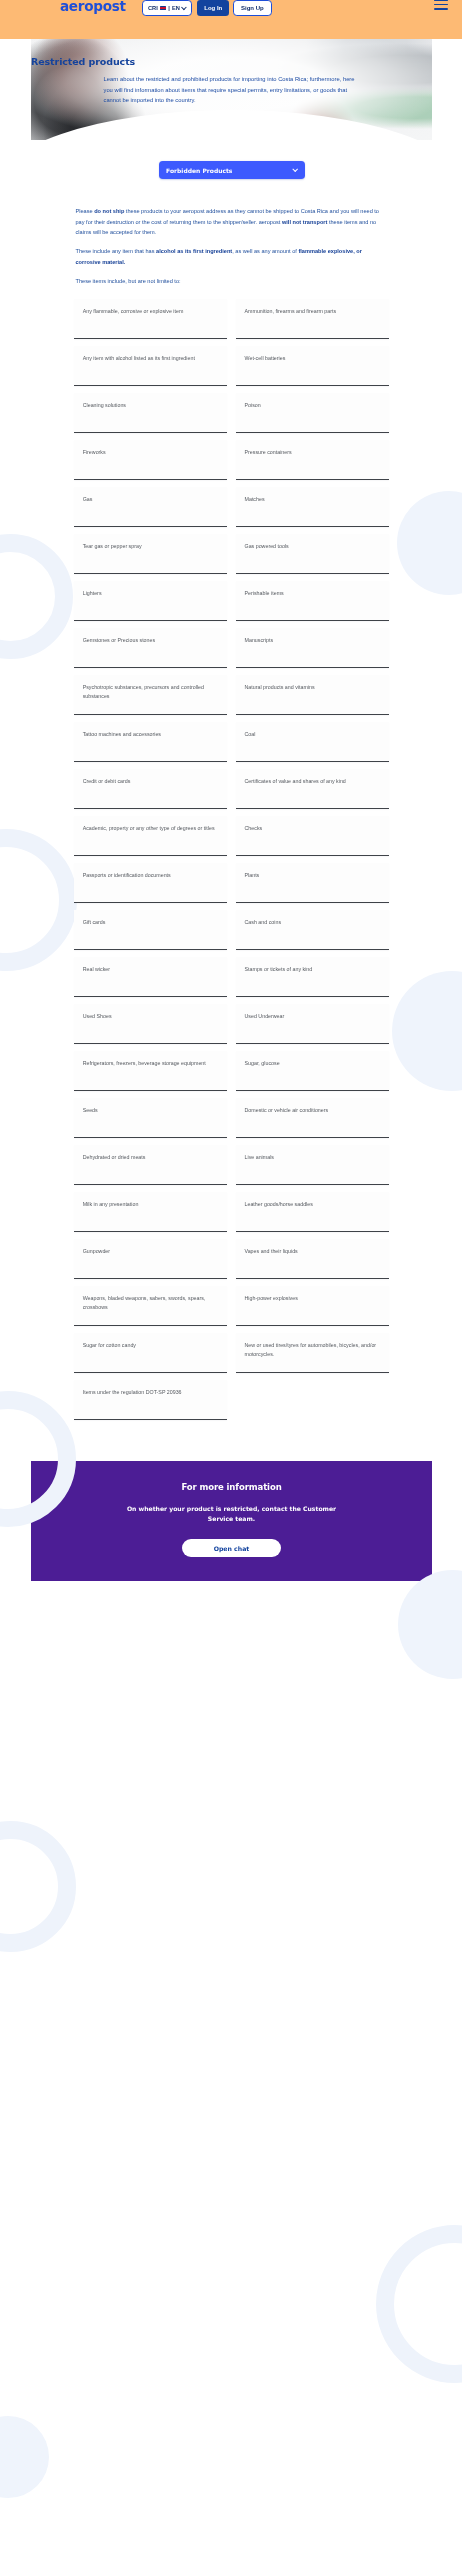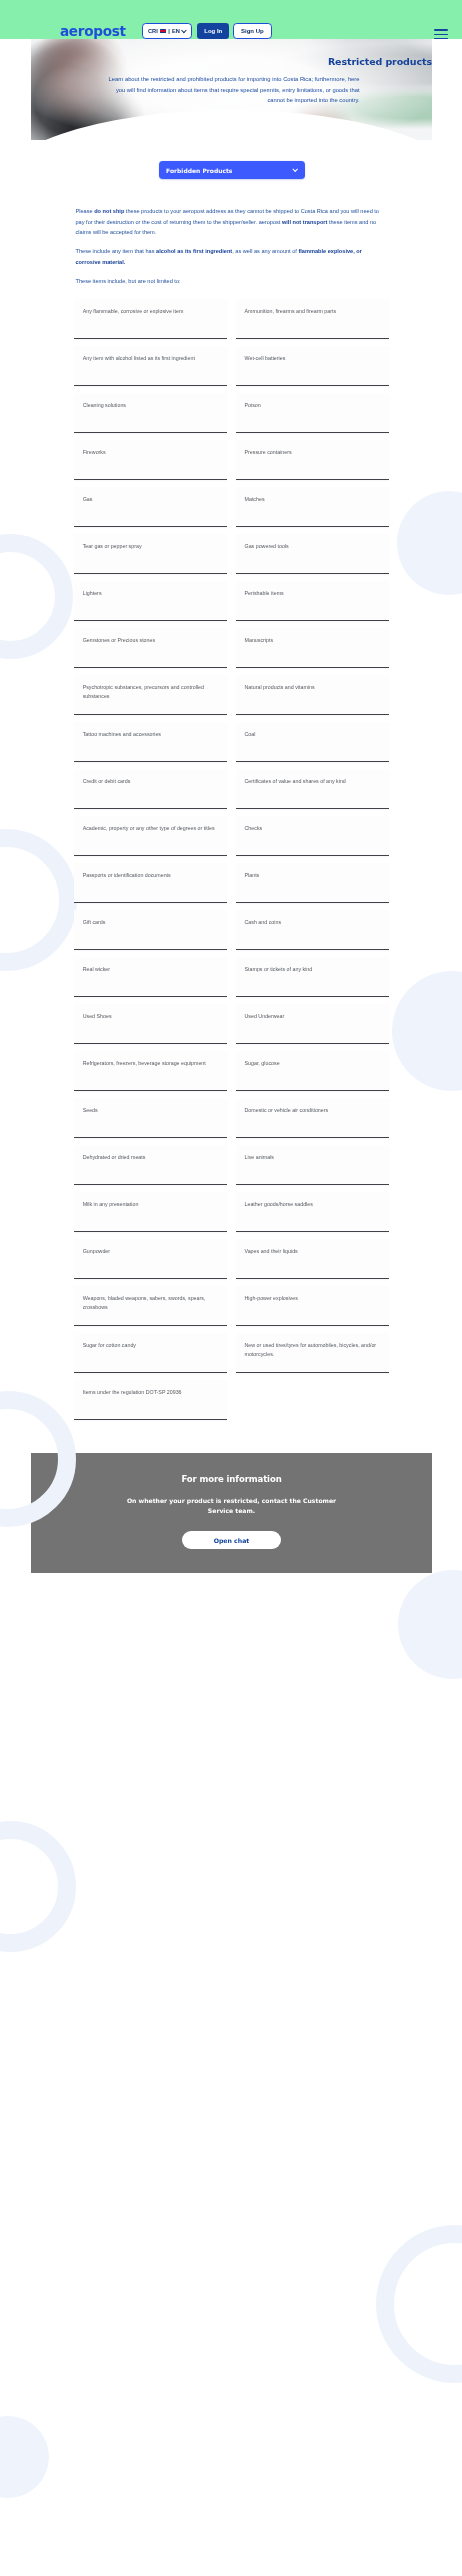--- a/index.html
+++ b/index.html
@@ -13,23 +13,23 @@
   body {
     width: 463px;
     min-height: 2576px;
     position: relative;
     overflow-x: hidden;
   }
 
   
   .header {
     height: 39px;
-    background: #86efac;
+    background: #fdba74;
     display: flex;
-    align-items: flex-end;
+    align-items: flex-start;
     padding: 0 15.3px 0 60px;
     position: relative;
     z-index: 30;
   }
 
   .logo {
     font-size: 13.6px;
     font-weight: bold;
     color: #1f4fd8;
     letter-spacing: -0.3px;
@@ -146,21 +146,21 @@
   .hero-curve {
     position: absolute;
     left: -10%; bottom: -52px;
     width: 120%; height: 82px;
     background: #ffffff;
     border-radius: 50% 50% 0 0 / 100% 100% 0 0;
   }
   .hero-text {
     position: relative;
     z-index: 3;
-    text-align: right;
+    text-align: left;
     padding-top: 16.4px;
     color: #13439e;
   }
   .hero-title {
     font-size: 9.5px;
     font-weight: bold;
     line-height: 1.42;
     color: #15439c;
     font-family: "DejaVu Sans", sans-serif;
     letter-spacing: -0.1px;
@@ -249,22 +249,22 @@
     font-size: 5.3px;
     line-height: 1.62;
     color: #55595f;
     box-shadow: 0 0.5px 1.1px rgba(20,30,60,0.035);
   }
   .card.single { grid-column: 1 / 2; }
 
   
   .cta {
     width: 401px;
-    margin: 0 auto;
-    background: #737373;
+    margin: 8px auto;
+    background: #4c1d95;
     color: #ffffff;
     text-align: center;
     padding: 21px 22px 24px;
   }
   .cta-title {
     font-size: 8.5px;
     font-weight: bold;
     font-family: "DejaVu Sans", sans-serif;
     letter-spacing: -0.1px;
   }

